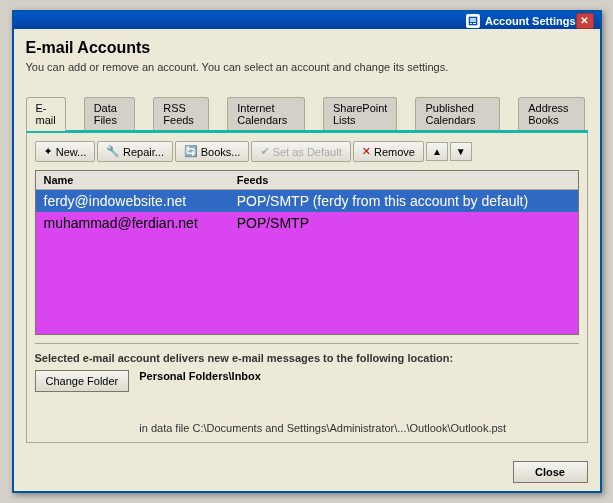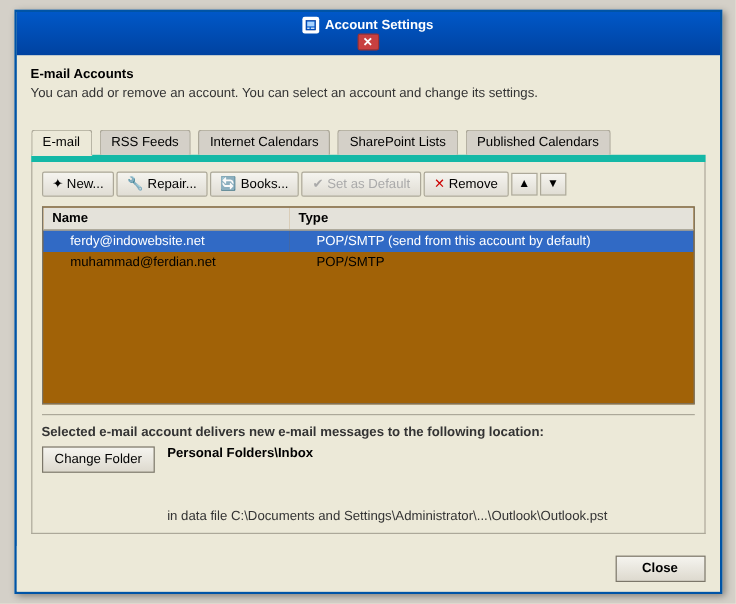--- a/index.html
+++ b/index.html
@@ -18,23 +18,22 @@
       background: #ece9d8;
       border: 2px solid #0054a6;
       box-shadow: 2px 2px 6px rgba(0,0,0,0.4);
     }
     .title-bar {
       background: linear-gradient(to bottom, #0058c8 0%, #0042a0 100%);
       color: white;
       padding: 4px 6px;
       display: flex;
       align-items: center;
-      justify-content: center;
-      height: 36px;
-      flex-direction: column;
+      justify-content: flex-end;
+      height: 17px;
     }
     .title-bar-left {
       display: flex;
       align-items: center;
       gap: 5px;
     }
     .title-bar-icon {
       width: 14px;
       height: 14px;
       background: #fff;
@@ -59,32 +58,32 @@
       display: flex;
       align-items: center;
       justify-content: center;
       border-radius: 2px;
     }
     .window-body {
       padding: 10px 12px;
     }
     .section-title {
       font-weight: bold;
-      font-size: 11px;
+      font-size: 16px;
       margin-bottom: 4px;
     }
     .section-desc {
       font-size: 11px;
       color: #333;
       margin-bottom: 10px;
     }
     .tabs {
       display: flex;
-      gap: 4px;
-      border-bottom: 6px solid #14b8a6;
+      gap: 16px;
+      border-bottom: 3px solid #14b8a6;
       margin-bottom: 0;
       margin-top: 24px;
     }
     .tab {
       padding: 4px 9px;
       border: 1px solid #aca899;
       border-bottom: none;
       background: #d4d0c8;
       cursor: pointer;
       font-size: 11px;
@@ -122,39 +121,39 @@
       font-size: 11px;
       border-radius: 2px;
     }
     .toolbar-btn.disabled {
       color: #aaa;
       cursor: default;
     }
     .account-table {
       width: 100%;
       border: 1px solid #7b7669;
-      background: #a16207;
+      background: #d946ef;
       height: 165px;
       overflow-y: auto;
     }
     .account-table table {
       width: 100%;
       border-collapse: collapse;
     }
     .account-table th {
       background: #e4e2da;
       padding: 3px 8px;
       text-align: left;
       font-weight: bold;
       border-bottom: 1px solid #aca899;
       font-size: 11px;
     }
     .account-table td {
-      padding: 3px 23px;
-      font-size: 11px;
+      padding: 3px 8px;
+      font-size: 14px;
       margin-top: 44px;
     }
     .account-row {
       cursor: pointer;
     }
     .account-row.selected td {
       background: #316ac5;
       color: white;
     }
     .footer-section {
@@ -237,24 +236,26 @@
     </div>
     <div class="title-close-btn">✕</div>
   </div>
 
   <div class="window-body">
     <div class="section-title">E-mail Accounts</div>
     <div class="section-desc">You can add or remove an account. You can select an account and change its settings.</div>
 
     <div class="tabs">
       <div class="tab active">E-mail</div>
+      <div class="tab">Data Files</div>
       <div class="tab">RSS Feeds</div>
       <div class="tab">Internet Calendars</div>
       <div class="tab">SharePoint Lists</div>
       <div class="tab">Published Calendars</div>
+      <div class="tab">Address Books</div>
     </div>
 
     <div class="tab-panel">
 
       <div class="toolbar">
         <button class="toolbar-btn">
           <span>✦</span>
           <span>New...</span>
         </button>
         <button class="toolbar-btn">
@@ -275,27 +276,27 @@
         </button>
         <button class="arrow-btn">▲</button>
         <button class="arrow-btn">▼</button>
       </div>
 
       <div class="account-table">
         <table>
           <thead>
             <tr>
               <th>Name</th>
-              <th>Type</th>
+              <th>Feeds</th>
             </tr>
           </thead>
           <tbody>
             <tr class="account-row selected">
               <td>ferdy@indowebsite.net</td>
-              <td>POP/SMTP (send from this account by default)</td>
+              <td>POP/SMTP (ferdy from this account by default)</td>
             </tr>
             <tr class="account-row">
               <td>muhammad@ferdian.net</td>
               <td>POP/SMTP</td>
             </tr>
           </tbody>
         </table>
       </div>
 
       <div class="footer-section">

